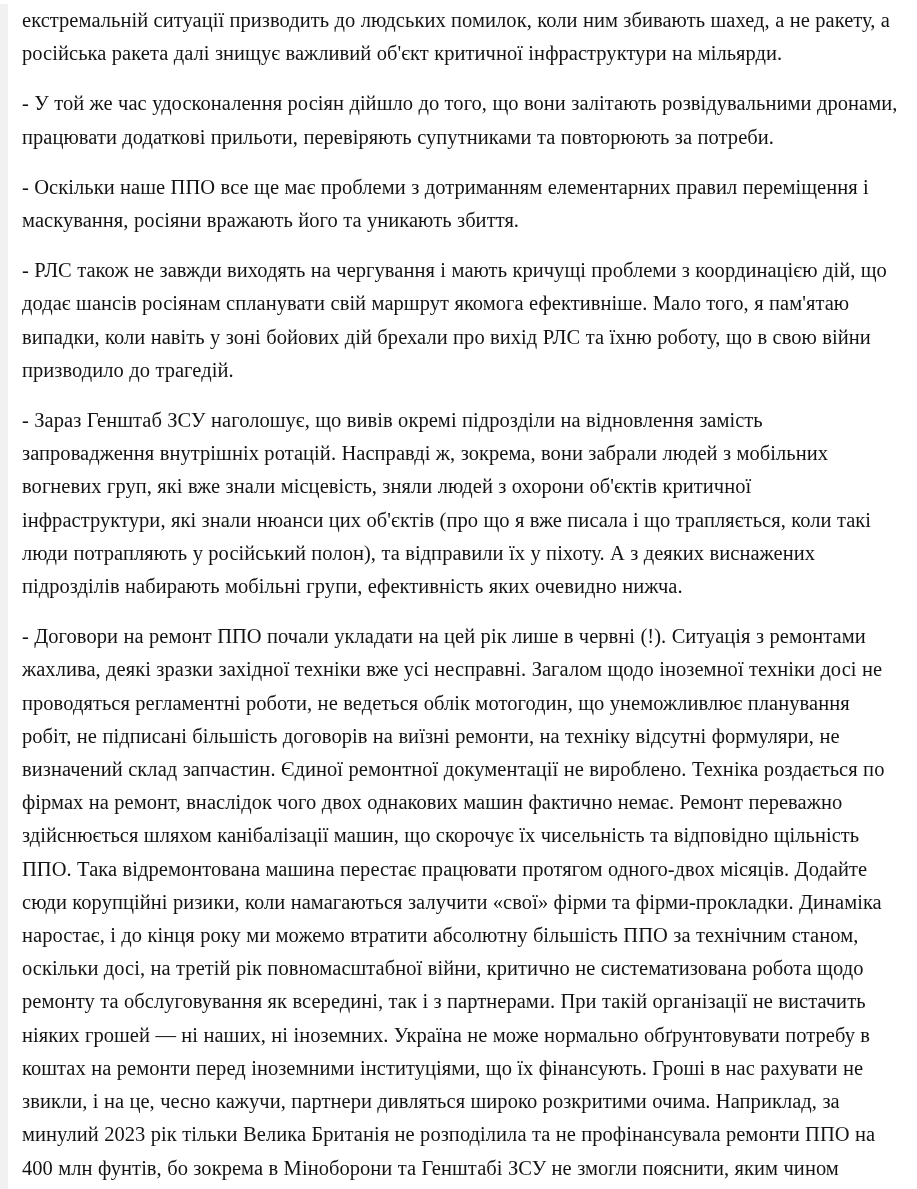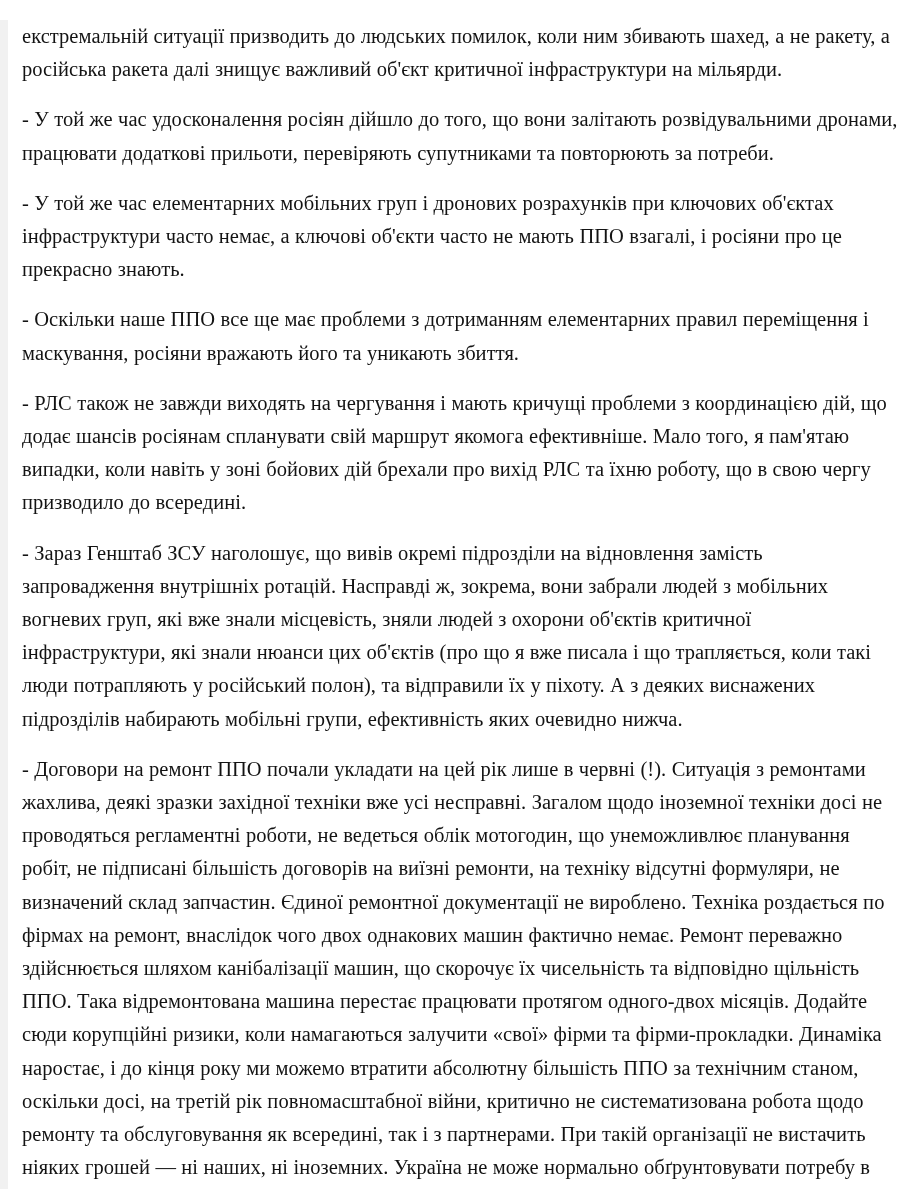--- a/index.html
+++ b/index.html
@@ -35,34 +35,33 @@
   .para {
     font-size: 20.5px;
     line-height: 1.62;
     color: #131313;
     margin: 0 0 17px 0;
     text-align: left;
     letter-spacing: 0.05px;
     word-spacing: 0.2px;
   }
   .para:first-child {
-    margin-top: 20px;
+    margin-top: 4px;
   }
   .para.last {
     margin-bottom: 0;
   }
 </style>
 </head>
 <body>
 
 <div class="page">
   <div class="left-rail"></div>
 
   <div class="article">
     <p class="para">екстремальній ситуації призводить до людських помилок, коли ним збивають шахед, а не ракету, а російська ракета далі знищує важливий об'єкт критичної інфраструктури на мільярди.</p>
     <p class="para">- У той же час удосконалення росіян дійшло до того, що вони залітають розвідувальними дронами, працювати додаткові прильоти, перевіряють супутниками та повторюють за потреби.</p>
-    <p class="para">- У той же час елементарних мобільних груп і дронових розрахунків при ключових об'єктах інфраструктури часто немає, а ключові об'єкти часто не мають ППО взагалі, і росіяни про це прекрасно знають.</p>
     <p class="para">- Оскільки наше ППО все ще має проблеми з дотриманням елементарних правил переміщення і маскування, росіяни вражають його та уникають збиття.</p>
-    <p class="para">- РЛС також не завжди виходять на чергування і мають кричущі проблеми з координацією дій, що додає шансів росіянам спланувати свій маршрут якомога ефективніше. Мало того, я пам'ятаю випадки, коли навіть у зоні бойових дій брехали про вихід РЛС та їхню роботу, що в свою чергу призводило до всередині.</p>
+    <p class="para">- РЛС також не завжди виходять на чергування і мають кричущі проблеми з координацією дій, що додає шансів росіянам спланувати свій маршрут якомога ефективніше. Мало того, я пам'ятаю випадки, коли навіть у зоні бойових дій брехали про вихід РЛС та їхню роботу, що в свою війни призводило до трагедій.</p>
     <p class="para">- Зараз Генштаб ЗСУ наголошує, що вивів окремі підрозділи на відновлення замість запровадження внутрішніх ротацій. Насправді ж, зокрема, вони забрали людей з мобільних вогневих груп, які вже знали місцевість, зняли людей з охорони об'єктів критичної інфраструктури, які знали нюанси цих об'єктів (про що я вже писала і що трапляється, коли такі люди потрапляють у російський полон), та відправили їх у піхоту. А з деяких виснажених підрозділів набирають мобільні групи, ефективність яких очевидно нижча.</p>
     <p class="para last">- Договори на ремонт ППО почали укладати на цей рік лише в червні (!). Ситуація з ремонтами жахлива, деякі зразки західної техніки вже усі несправні. Загалом щодо іноземної техніки досі не проводяться регламентні роботи, не ведеться облік мотогодин, що унеможливлює планування робіт, не підписані більшість договорів на виїзні ремонти, на техніку відсутні формуляри, не визначений склад запчастин. Єдиної ремонтної документації не вироблено. Техніка роздається по фірмах на ремонт, внаслідок чого двох однакових машин фактично немає. Ремонт переважно здійснюється шляхом канібалізації машин, що скорочує їх чисельність та відповідно щільність ППО. Така відремонтована машина перестає працювати протягом одного-двох місяців. Додайте сюди корупційні ризики, коли намагаються залучити «свої» фірми та фірми-прокладки. Динаміка наростає, і до кінця року ми можемо втратити абсолютну більшість ППО за технічним станом, оскільки досі, на третій рік повномасштабної війни, критично не систематизована робота щодо ремонту та обслуговування як всередині, так і з партнерами. При такій організації не вистачить ніяких грошей — ні наших, ні іноземних. Україна не може нормально обґрунтовувати потребу в коштах на ремонти перед іноземними інституціями, що їх фінансують. Гроші в нас рахувати не звикли, і на це, чесно кажучи, партнери дивляться широко розкритими очима. Наприклад, за минулий 2023 рік тільки Велика Британія не розподілила та не профінансувала ремонти ППО на 400 млн фунтів, бо зокрема в Міноборони та Генштабі ЗСУ не змогли пояснити, яким чином планують витратити ці кошти та адаптувати потребу, а з іншого боку партнери не встигли адаптуватися та допомогти. Про зазначені ризики зокрема і партнери говорили ще в 2022 році, але, наприклад, забезпеченням ППО тоді керував полковник</p>
   </div>
 </div>
 
 </body></html>

